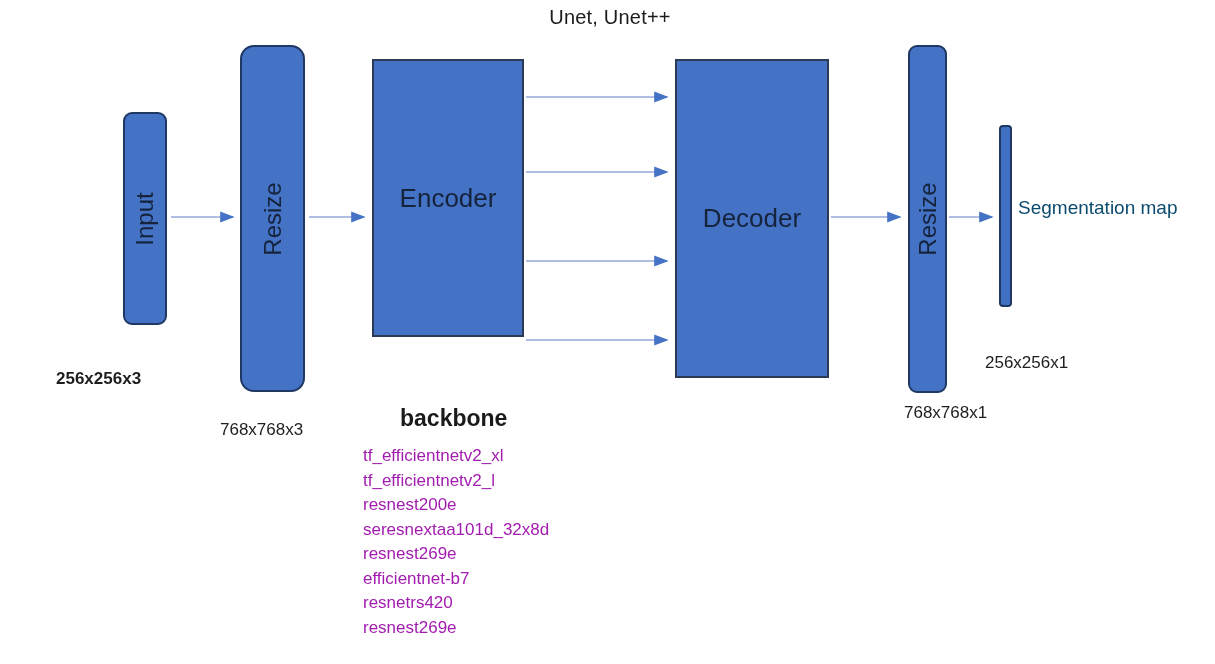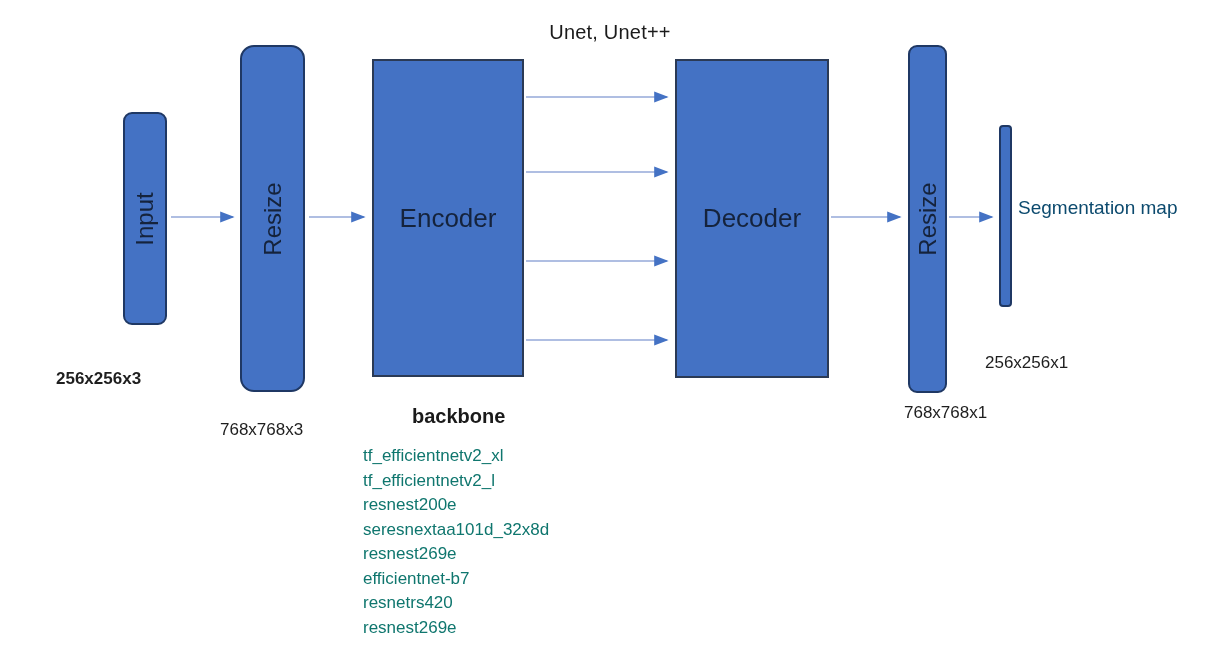--- a/index.html
+++ b/index.html
@@ -23,33 +23,33 @@
     position:absolute;background:#4170c2;border:2px solid #1F3864;border-radius:4px;
     box-sizing:border-box;
   }
   .dim{
     position:absolute;font-size:17px;color:#1e1e1e;white-space:nowrap;
   }
   .seglabel{
     position:absolute;font-size:19px;color:#0c4a6e;white-space:nowrap;
   }
   .bb-header{
-    position:absolute;font-size:20px;font-weight:bold;color:#1a1a1a;margin-left:12px;
+    position:absolute;font-size:23px;font-weight:bold;color:#1a1a1a;
   }
   .bb-list{
-    position:absolute;font-size:17px;color:#0f766e;line-height:24.5px;white-space:nowrap;
+    position:absolute;font-size:17px;color:#a21caf;line-height:24.5px;white-space:nowrap;
   }
   svg.arrows{position:absolute;left:0;top:0;pointer-events:none;}
 </style>
 </head>
 <body>
 
 <div id="canvas">
 
-  <div class="abs title" style="left:450px;top:21px;">Unet, Unet++</div>
+  <div class="abs title" style="left:450px;top:6px;">Unet, Unet++</div>
 
   <svg class="arrows" width="1215" height="664" viewBox="0 0 1215 664">
     <defs>
       <marker id="ah" markerWidth="9" markerHeight="8" refX="8" refY="3.5" orient="auto">
         <path d="M0,0 L9,3.5 L0,7 Z" fill="#4472C4"></path>
       </marker>
     </defs>
     <line x1="171" y1="217" x2="233" y2="217" stroke="#94A9D9" stroke-width="1.6" marker-end="url(#ah)"></line>
     <line x1="309" y1="217" x2="364" y2="217" stroke="#94A9D9" stroke-width="1.6" marker-end="url(#ah)"></line>
     <line x1="526" y1="97" x2="667" y2="97" stroke="#94A9D9" stroke-width="1.6" marker-end="url(#ah)"></line>
@@ -61,21 +61,21 @@
   </svg>
 
   <div class="block rounded" style="left:123px;top:112px;width:44px;height:213px;border-radius:9px;">
     <span class="vlabel">Input</span>
   </div>
 
   <div class="block rounded" style="left:240px;top:45px;width:65px;height:347px;border-radius:14px;">
     <span class="vlabel">Resize</span>
   </div>
 
-  <div class="block rect" style="left:372px;top:59px;width:152px;height:318px;">
+  <div class="block rect" style="left:372px;top:59px;width:152px;height:278px;">
     <span class="hlabel">Encoder</span>
   </div>
 
   <div class="block rect" style="left:675px;top:59px;width:154px;height:319px;">
     <span class="hlabel">Decoder</span>
   </div>
 
   <div class="block rounded" style="left:908px;top:45px;width:39px;height:348px;border-radius:9px;">
     <span class="vlabel">Resize</span>
   </div>

